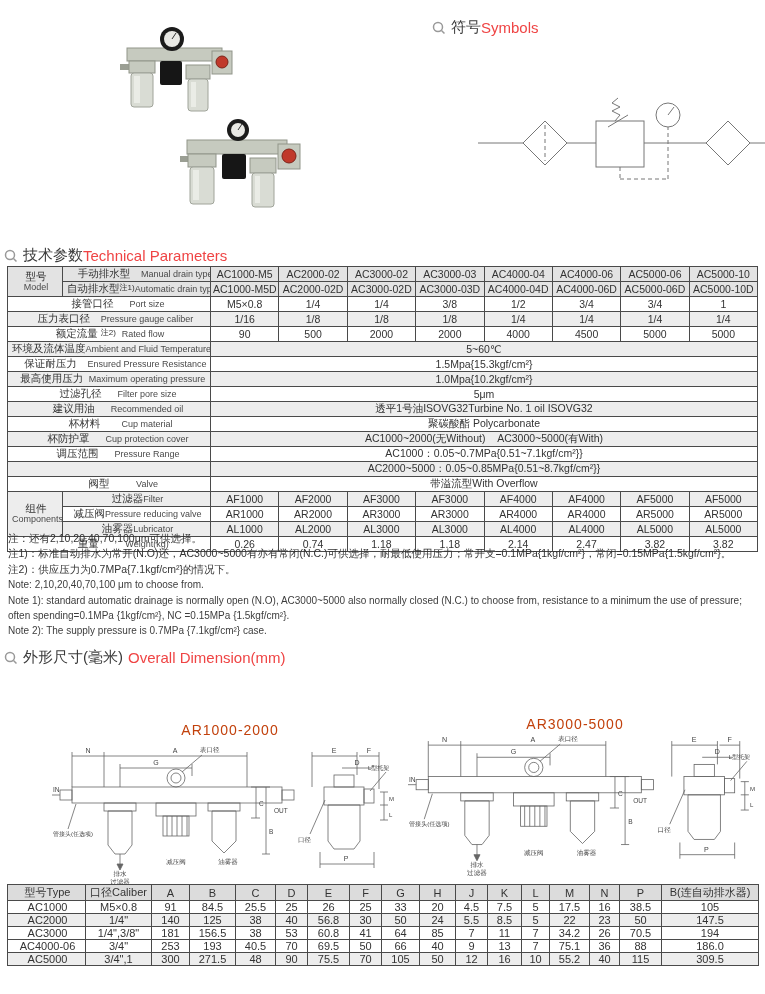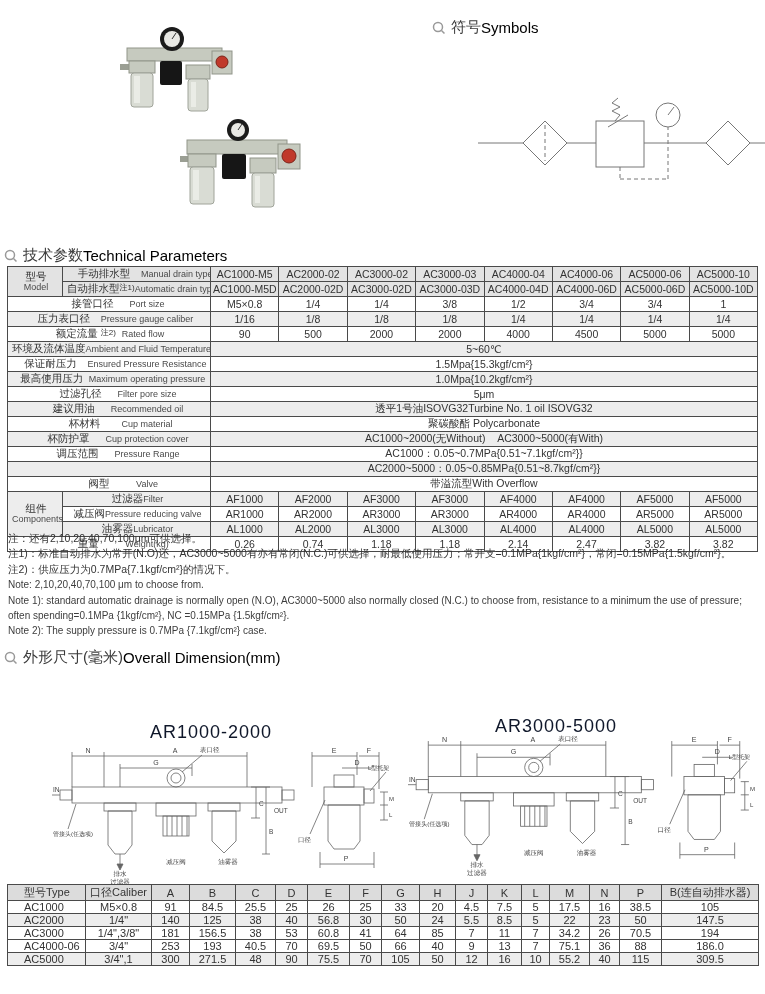--- a/index.html
+++ b/index.html
@@ -5,22 +5,22 @@
   *{box-sizing:border-box;margin:0;padding:0}
   html,body{background:#fff}
   body{width:765px;height:994px;position:relative;overflow:hidden;
        font-family:"Liberation Sans","DejaVu Sans",sans-serif;color:#333}
   .abs{position:absolute}
 
   
   .sec-header{position:absolute;display:flex;align-items:center}
   .sec-header .icon{margin-right:5px;display:flex;align-items:center}
   .sec-header .zh{font-weight:normal;font-size:15px;color:#3a3a3a}
-  .sec-header .en{font-size:15px;color:#000000}
-  .sec-header.gap .en{}
+  .sec-header .en{font-size:15px;color:#ef4444}
+  .sec-header.gap .en{margin-left:5px}
 
   
   table{border-collapse:collapse;table-layout:fixed}
   .tt{position:absolute;left:7px;top:266px;width:751px;font-size:10.5px}
   .tt td{border:1px solid #4a4a4a;height:13px;padding:0 2px;text-align:center;
          overflow:hidden;white-space:nowrap;color:#333}
   .tt tr.hdr td{background:#e3e3e3;height:15px;font-size:10.5px}
   .tt tr.alt td{background:#ededed}
   .tt td.lab{text-align:center;padding-left:4px}
   .tt .zh{display:inline-block;min-width:74px;font-size:10.5px}
@@ -31,30 +31,30 @@
   .tt td.model-cell .zh,.tt td.comp-cell .zh{min-width:0;display:block}
   .tt td.model-cell .en,.tt td.comp-cell .en{display:block;font-size:9px}
   .tt td.comp-cell{background:#fff;line-height:11px}
 
   
   .notes{position:absolute;left:8px;top:531px;width:754px;line-height:15.4px}
   .notes p.zh{font-size:10.5px;color:#333}
   .notes p.en{font-size:10px;color:#3d3d3d}
 
   
-  .dwg-title{position:absolute;font-size:18px;color:#0f172a;letter-spacing:1px;}
+  .dwg-title{position:absolute;font-size:14px;color:#c2410c;letter-spacing:1px;text-align:center}
   svg text{font-family:"Liberation Sans","DejaVu Sans",sans-serif;fill:#444}
 
   
   .dt{position:absolute;left:7px;top:884px;width:751px;font-size:11px}
   .dt td{border:1px solid #4a4a4a;height:13px;text-align:center;padding:0 1px;
          white-space:nowrap;overflow:hidden}
   .dt tr.hdr td{background:#dcdcdc;height:16px}
   .dt tr.alt td{background:#ededed}
-  .dt tr td:first-child{text-align:left;padding-left:16px}
+  .dt tr td:first-child{text-align:center;padding-left:3px}
 </style>
 </head>
 <body>
 
 <div class="abs" style="left:100px;top:22px;width:245px;height:200px">
   <svg width="245" height="200" viewBox="0 0 245 200">
 
     <g transform="translate(12,4)">
       <rect x="8" y="38" width="9" height="6" fill="#9b9f94"></rect>
       <rect x="15" y="22" width="95" height="13" fill="#c6cabf" stroke="#91958a"></rect>

